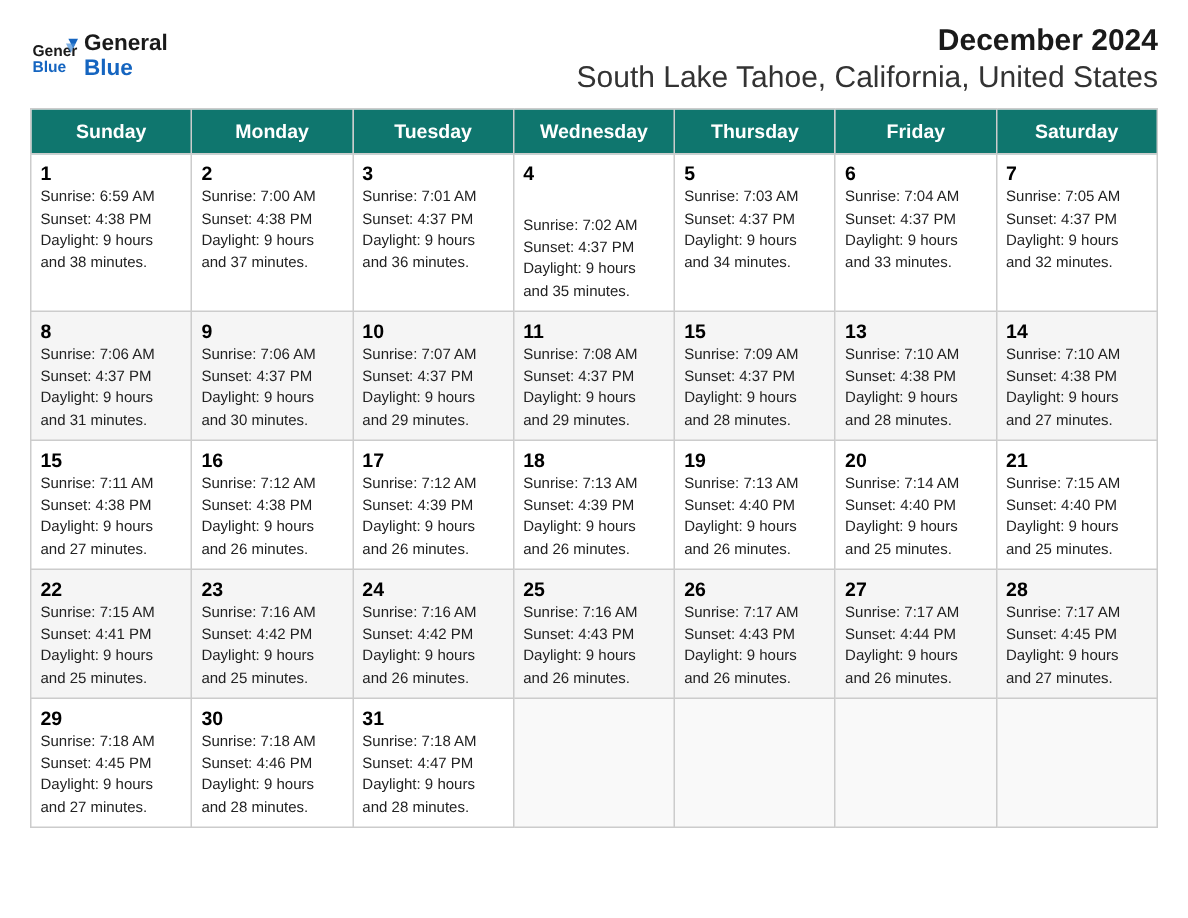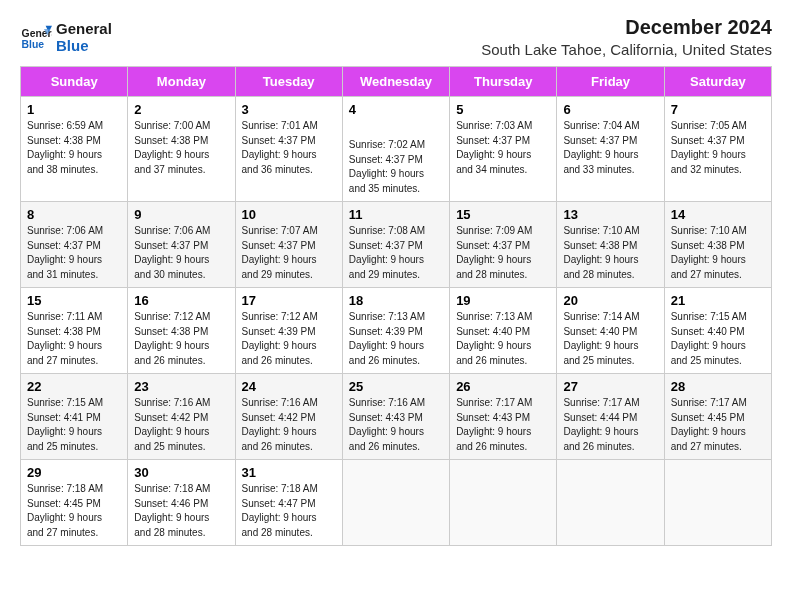--- a/index.html
+++ b/index.html
@@ -28,31 +28,31 @@
     }
     .title-area {
       text-align: right;
     }
     .main-title {
       font-size: 20px;
       font-weight: bold;
       color: #1a1a1a;
     }
     .subtitle {
-      font-size: 15px;
+      font-size: 20px;
       color: #333;
       margin-top: 2px;
     }
     table {
       width: 100%;
       border-collapse: collapse;
       font-size: 11px;
     }
     thead tr th {
-      background: #d946ef;
+      background: #0f766e;
       color: #fff;
       padding: 7px 6px;
       font-size: 13px;
       font-weight: bold;
       border: 1px solid #ccc;
     }
     tbody tr td {
       border: 1px solid #ccc;
       vertical-align: top;
       padding: 5px 6px;

